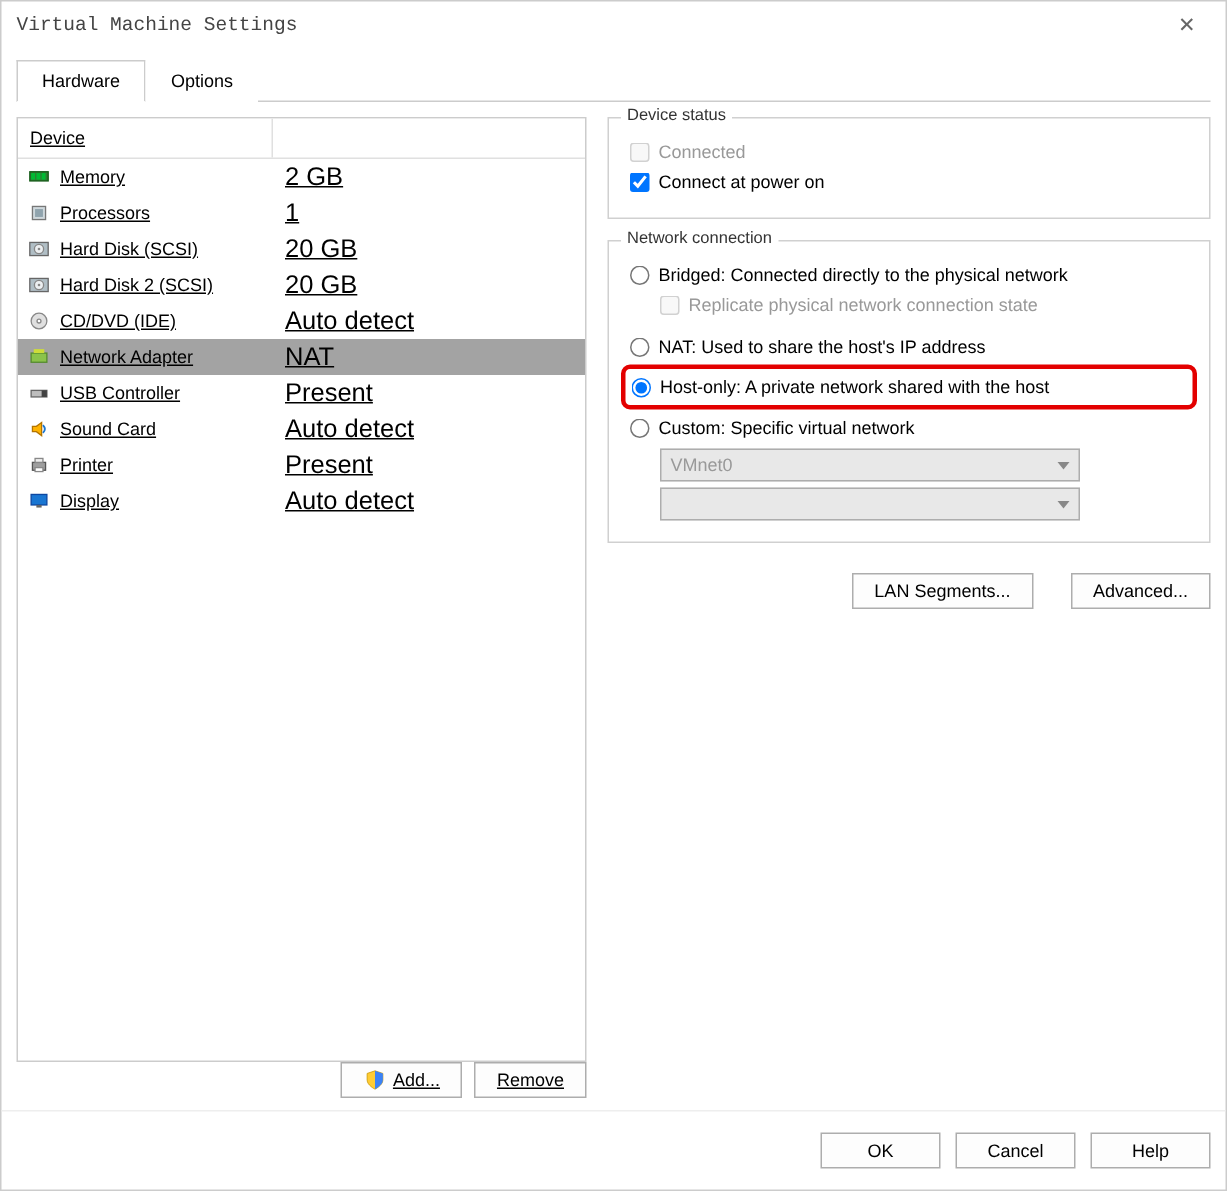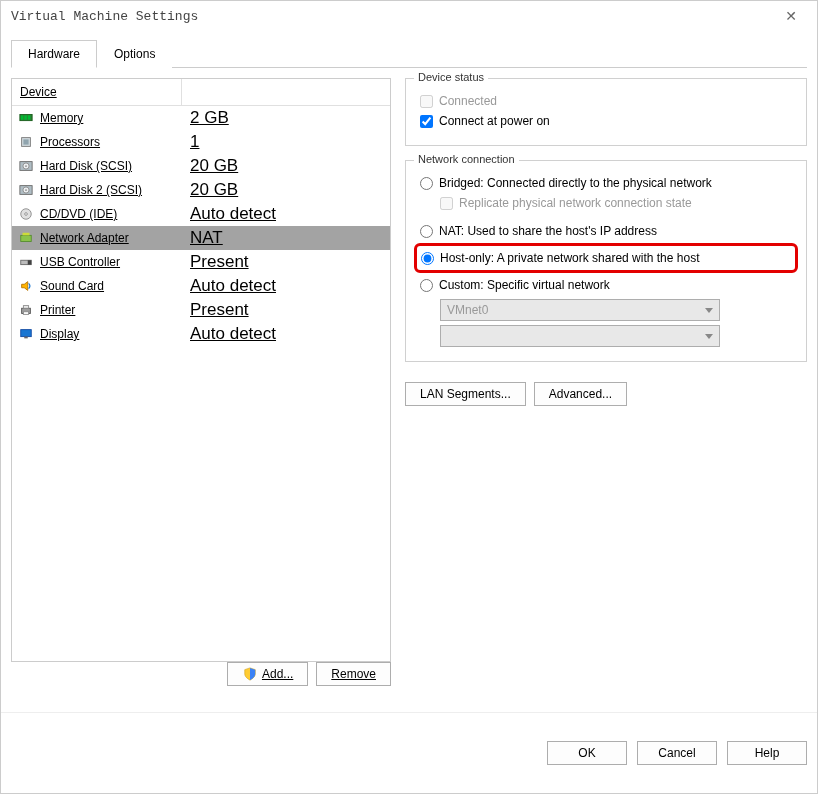--- a/index.html
+++ b/index.html
@@ -31,22 +31,22 @@
 .group { border: 1px solid #d0d0d0; padding: 12px 14px 14px; margin-bottom: 14px; position: relative; }
 .group-title { position: absolute; top: -8px; left: 8px; background: #fff; padding: 0 4px; font-size: 11px; color: #333; }
 .chk-row, .rad-row { display: flex; align-items: center; gap: 6px; padding: 3px 0; font-size: 12px; }
 .chk-row.disabled, .rad-row.disabled { color: #999; }
 .chk-row input[type=checkbox], .rad-row input[type=radio] { margin: 0; }
 .sub-indent { margin-left: 20px; }
 .highlight-box { border: 3px solid #e30000; border-radius: 6px; padding: 2px 4px; margin: 2px -6px; }
 .combo { width: 280px; height: 22px; background: #e8e8e8; border: 1px solid #adadad; margin-left: 20px; margin-top: 4px; display: flex; align-items: center; padding: 0 6px; color: #888; font-size: 12px; position: relative; }
 .combo.disabled { color: #999; }
 .combo::after { content: ""; position: absolute; right: 6px; width: 0; height: 0; border-left: 4px solid transparent; border-right: 4px solid transparent; border-top: 5px solid #888; }
-.right-buttons { display: flex; justify-content: flex-start; gap: 8px; margin-top: 6px; }
-.footer { display: flex; justify-content: flex-end; gap: 10px; padding: 28px 10px; border-top: 1px solid #eee; margin-top: 18px; }
+.right-buttons { display: flex; justify-content: flex-end; gap: 25px; margin-top: 6px; }
+.footer { display: flex; justify-content: flex-end; gap: 10px; padding: 14px 10px; border-top: 1px solid #eee; }
 svg.ic { width: 16px; height: 14px; }
 </style>
 </head>
 <body>
 
 <div class="window">
   <div class="titlebar">
     <span class="title">Virtual Machine Settings</span>
     <span class="close">✕</span>
   </div>

